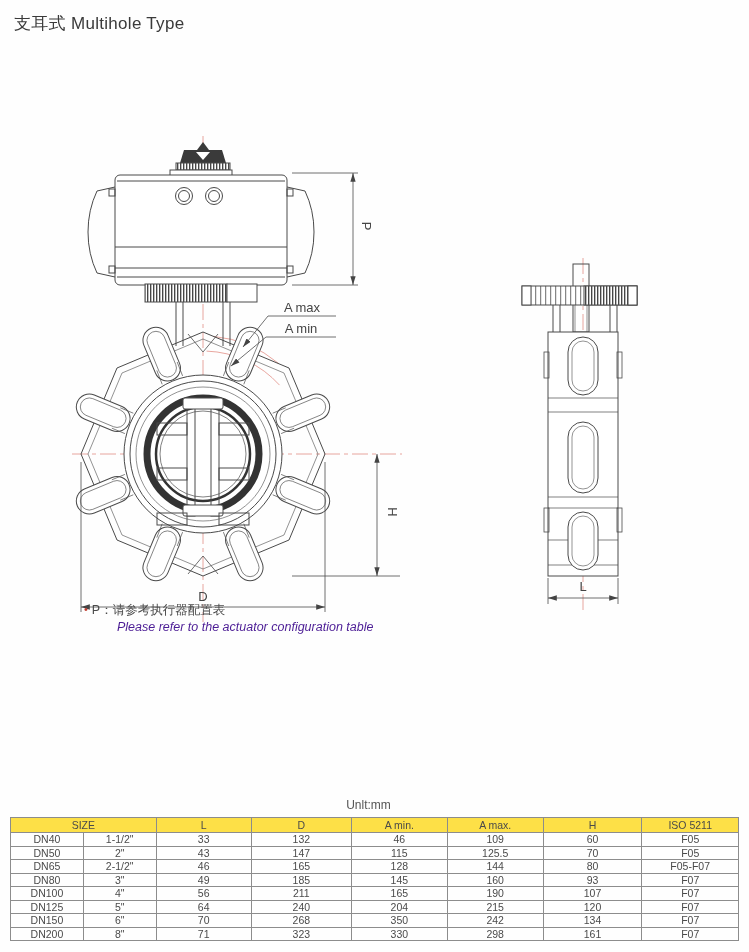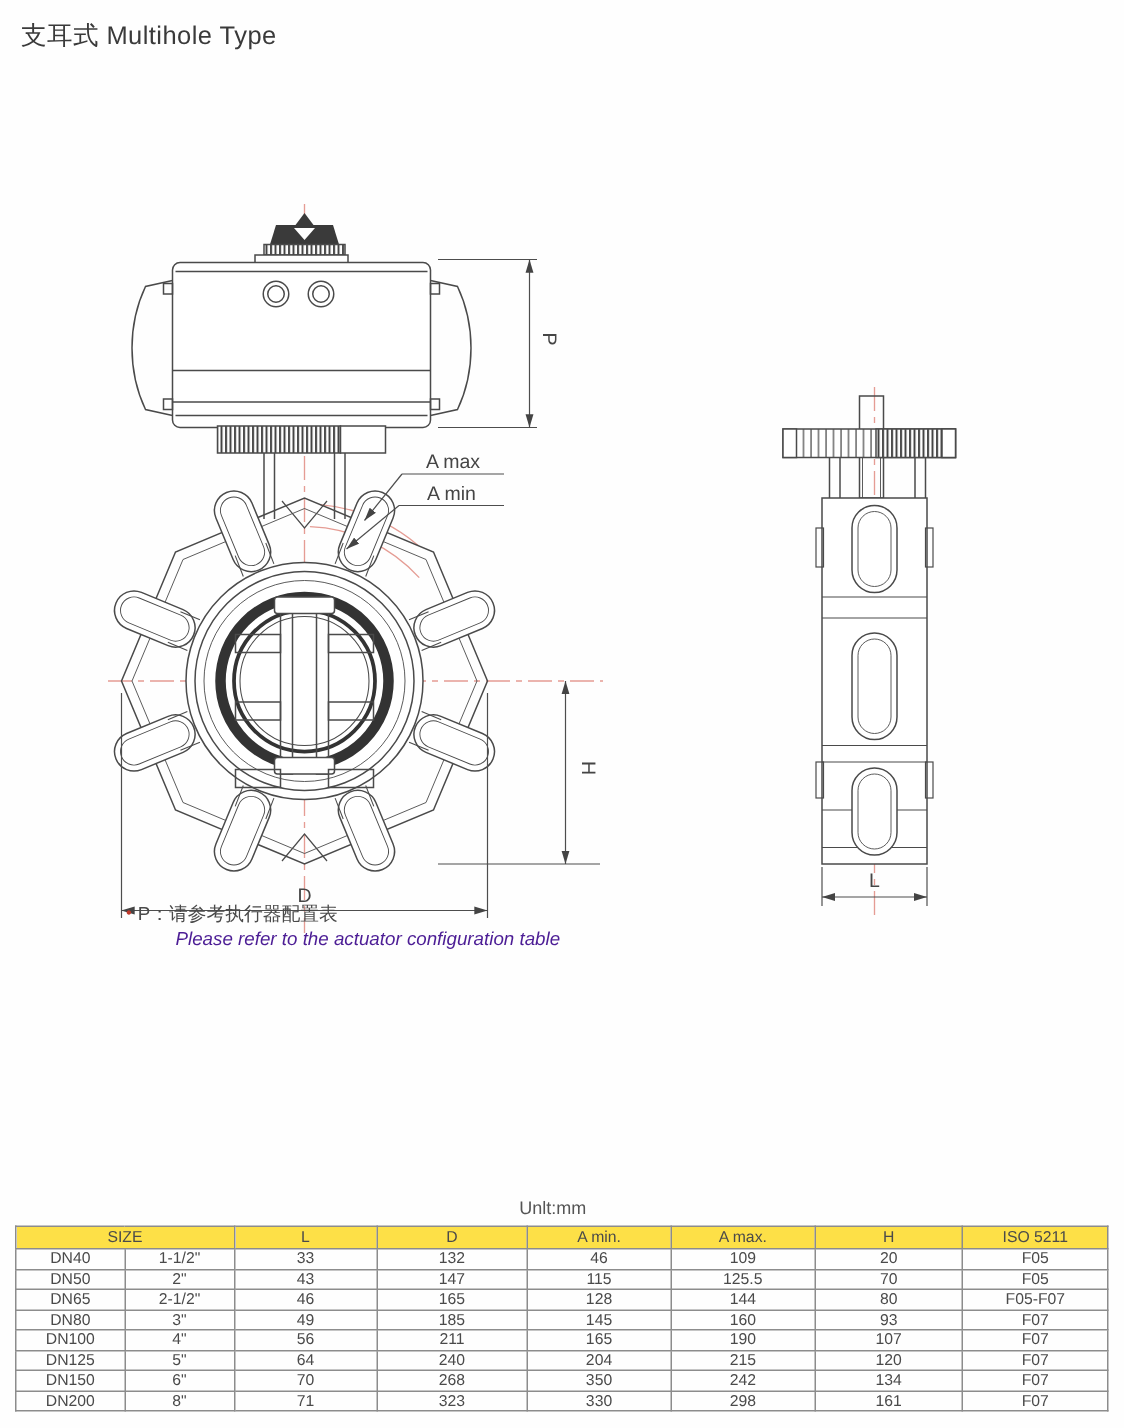--- a/index.html
+++ b/index.html
@@ -234,21 +234,21 @@
       </tr>
     </thead>
     <tbody>
       <tr>
         <td>DN40</td>
           <td>1-1/2"</td>
           <td>33</td>
           <td>132</td>
           <td>46</td>
           <td>109</td>
-          <td>20</td>
+          <td>60</td>
           <td>F05</td>
       </tr>
       <tr>
         <td>DN50</td>
           <td>2"</td>
           <td>43</td>
           <td>147</td>
           <td>115</td>
           <td>125.5</td>
           <td>70</td>

